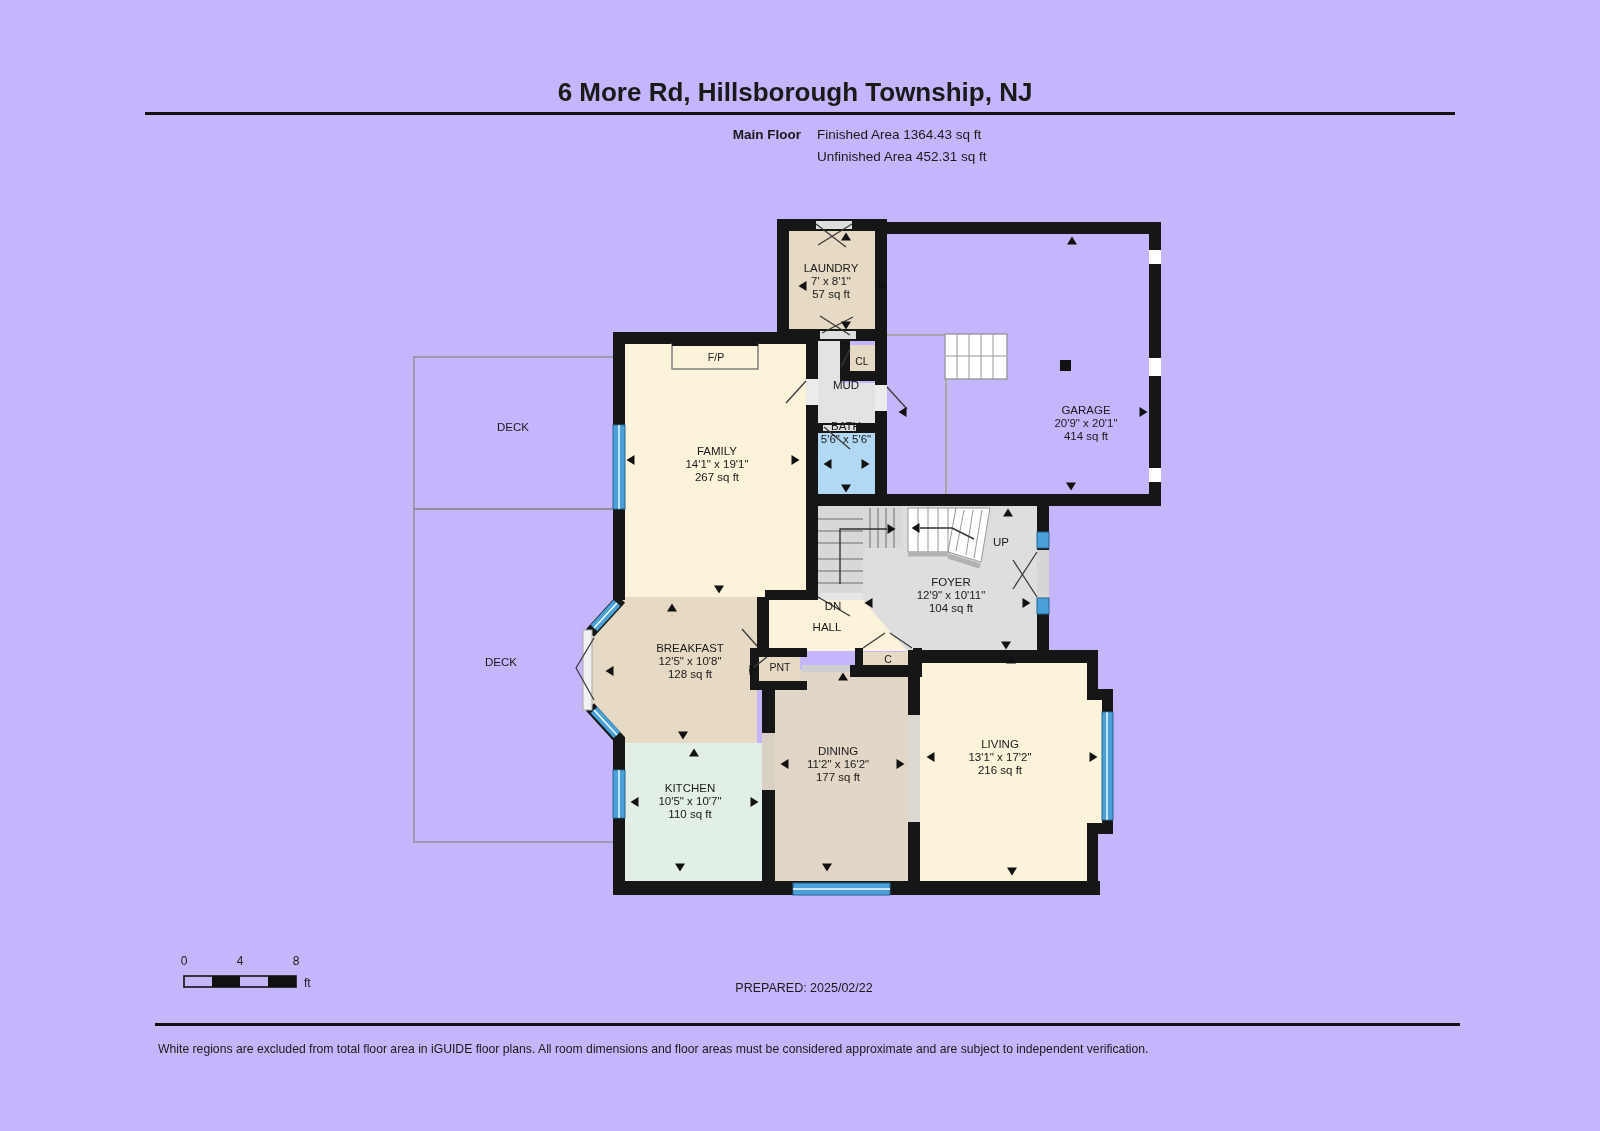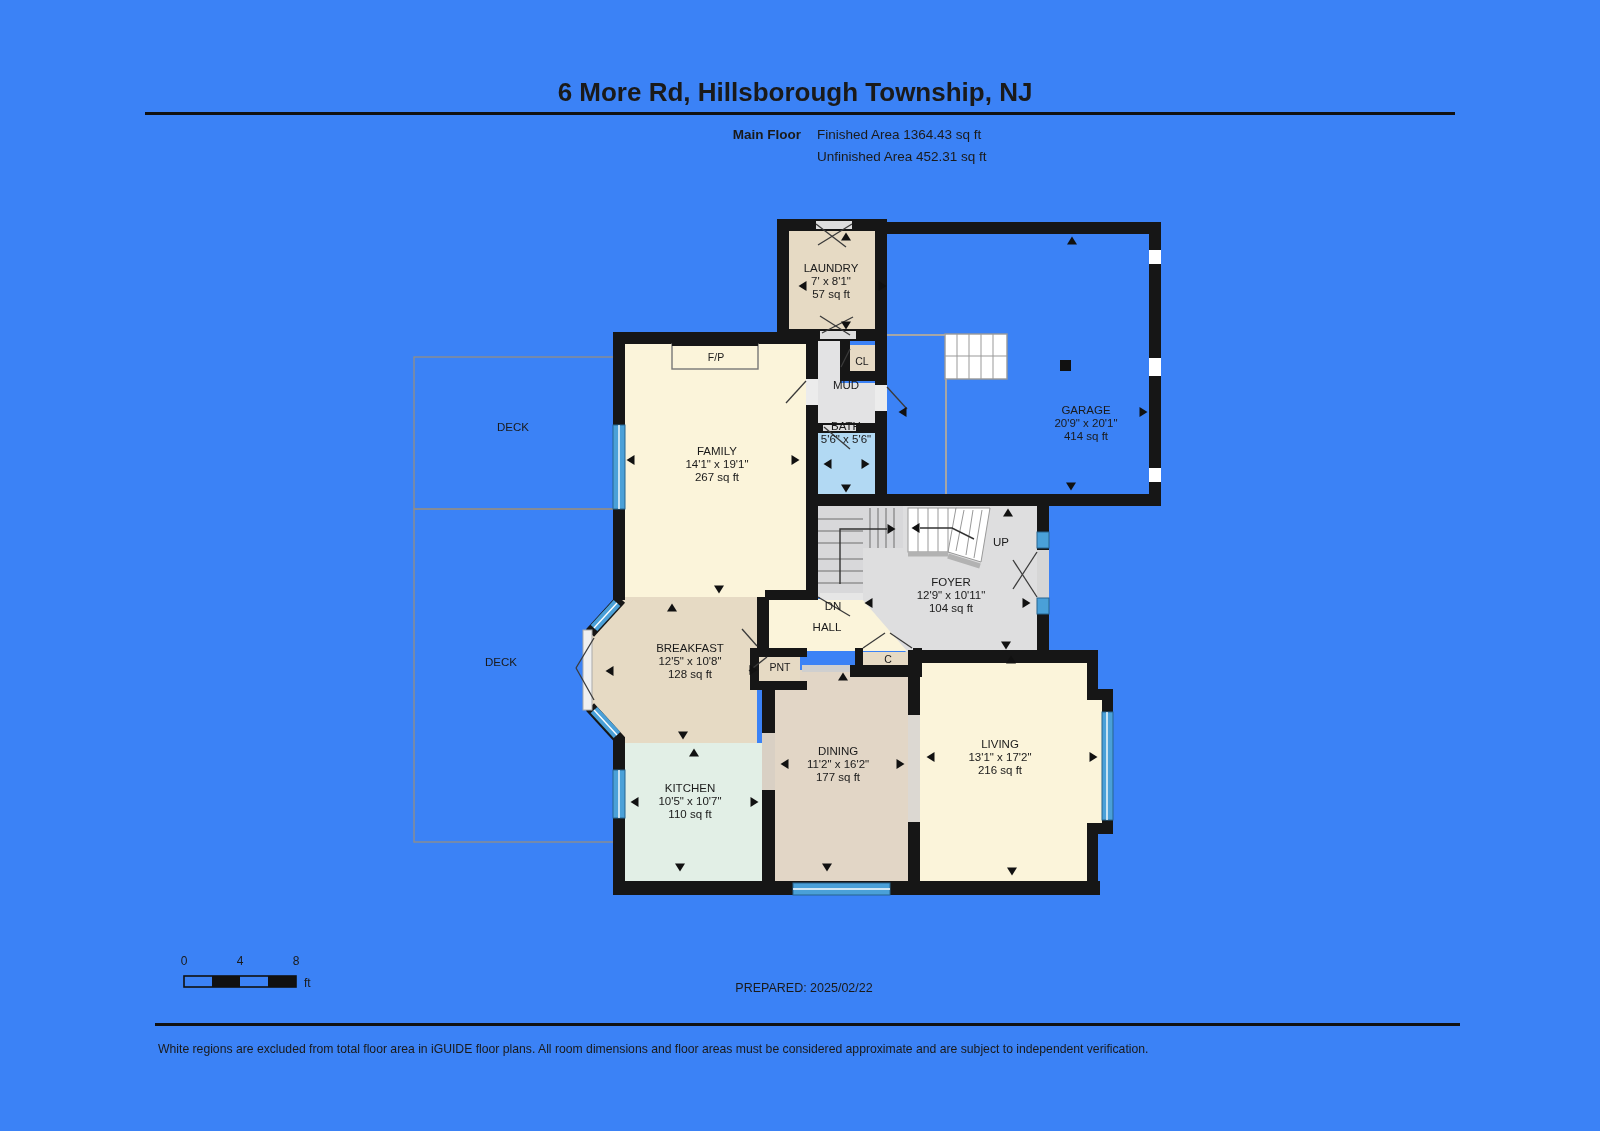--- a/index.html
+++ b/index.html
@@ -1,16 +1,16 @@
 <!DOCTYPE html>
 <html><head>
 <meta charset="utf-8">
 <style>
   html,body{margin:0;padding:0;background:#ffffff;}
-  #stage{position:relative;width:1600px;height:1131px;background:#3b82f6;overflow:hidden;
+  #stage{position:relative;width:1600px;height:1131px;background:#c4b5fd;overflow:hidden;
          font-family:"Liberation Sans", sans-serif;}
   svg{position:absolute;left:0;top:0;}
   text{font-family:"Liberation Sans", sans-serif;fill:#1a1a1a;}
   .title{font-size:26px;font-weight:bold;}
   .flbl{font-size:13.5px;font-weight:bold;}
   .finfo{font-size:13.5px;}
   .rm{font-size:11.5px;}
   .xs{font-size:10.5px;}
   .scl{font-size:12px;}
   .prep{font-size:12.5px;}

